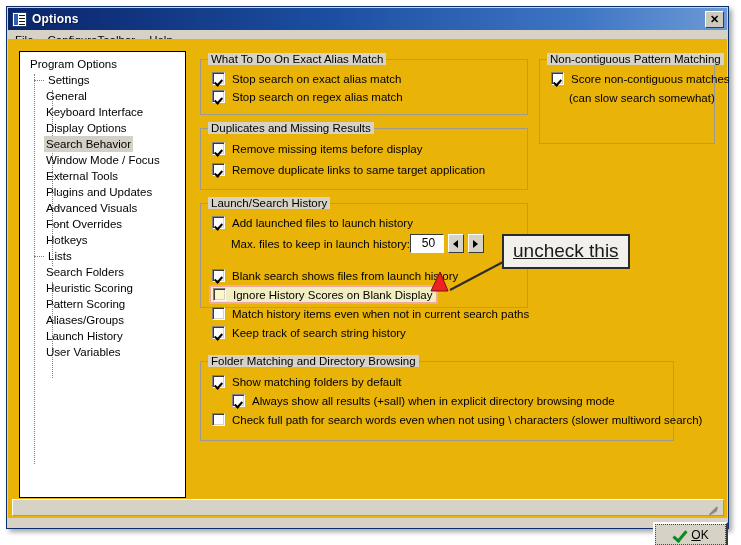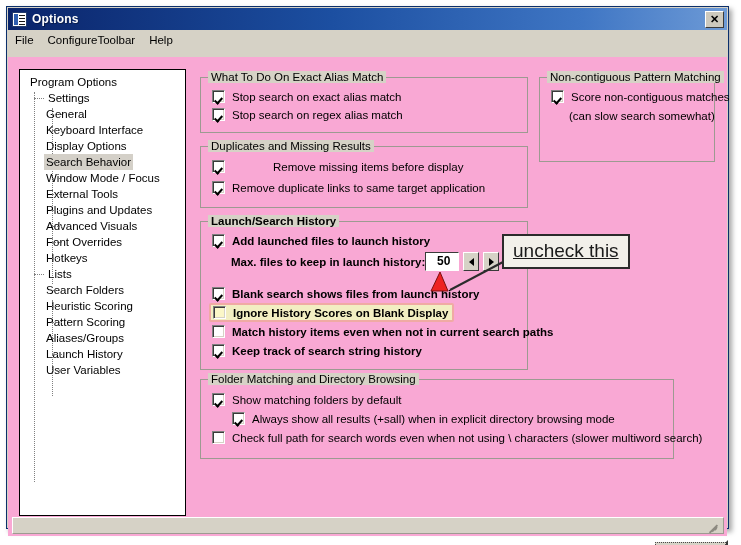--- a/index.html
+++ b/index.html
@@ -110,24 +110,24 @@
   .menu-item {
     padding: 2px 7px;
     font-size: 11.5px;
     color: #000000;
     cursor: default;
   }
 
   
   .client {
     position: absolute;
-    left: 1px; top: 50px;
+    left: 1px; top: 32px;
     width: 719px;
     height: 479px;
-    background: #f9a8d4;
+    background: #eab308;
   }
 
   
   .tree-panel {
     position: absolute;
     left: 11px; top: 12px;
     width: 167px;
     height: 447px;
     background: #ffffff;
     border: 1px solid #000000;
@@ -440,31 +440,31 @@
           <span class="cb checked"></span>
           <span class="row-label">Score non-contiguous matches</span>
         </div>
         <div class="row" style="left:29px; top:32px;">
           <span class="row-label">(can slow search somewhat)</span>
         </div>
       </div>
 
       <div class="groupbox" style="left:192px; top:89px; width:328px; height:62px;">
         <div class="gb-title">Duplicates and Missing Results</div>
-        <div class="row" style="left:11px; top:13px;gap:41px;">
+        <div class="row" style="left:11px; top:13px;">
           <span class="cb checked"></span>
           <span class="row-label">Remove missing items before display</span>
         </div>
         <div class="row" style="left:11px; top:34px;">
           <span class="cb checked"></span>
           <span class="row-label">Remove duplicate links to same target application</span>
         </div>
       </div>
 
-      <div class="groupbox" style="left:192px; top:164px; width:328px; height:149px;font-weight:bold;">
+      <div class="groupbox" style="left:192px; top:164px; width:328px; height:105px;">
         <div class="gb-title">Launch/Search History</div>
 
         <div class="row" style="left:11px; top:12px;">
           <span class="cb checked"></span>
           <span class="row-label">Add launched files to launch history</span>
         </div>
 
         <div class="spin-wrap" style="left:30px; top:30px;">
           <span class="row-label">Max. files to keep in launch history:</span>
           <span class="spin-field">50</span>

